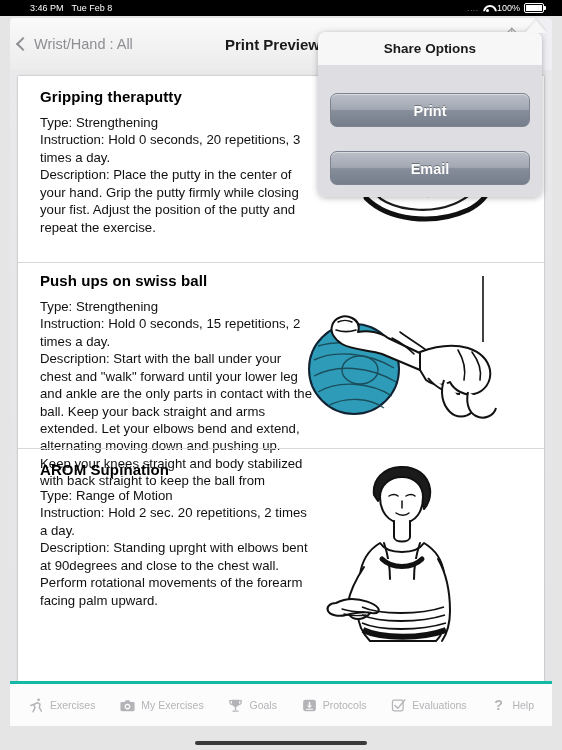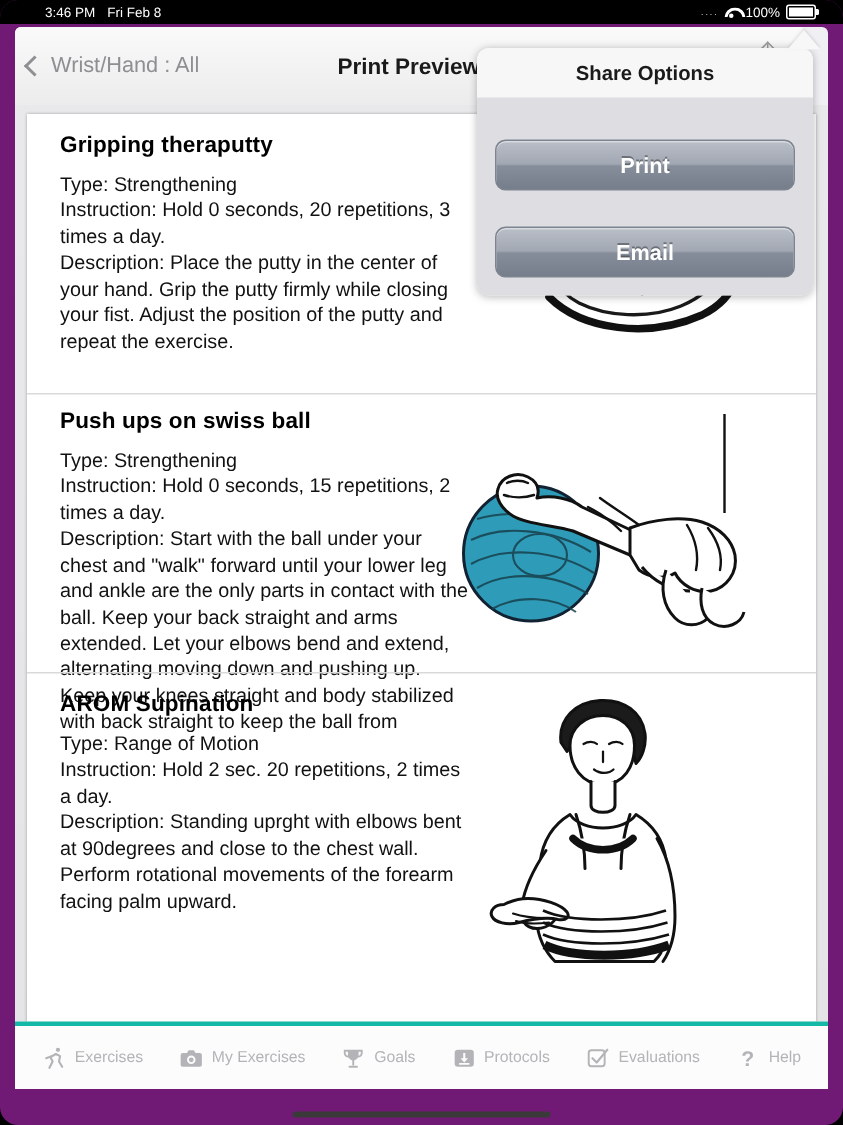--- a/index.html
+++ b/index.html
@@ -1,21 +1,21 @@
 <!DOCTYPE html>
 <html><head>
 <meta charset="utf-8">
 <style>
   html,body{margin:0;padding:0;background:#000;}
   body{
     width:562px;height:750px;overflow:hidden;
     font-family:"Liberation Sans","DejaVu Sans",sans-serif;
     -webkit-font-smoothing:antialiased;
   }
-  .device{position:relative;width:562px;height:750px;background:#701a75;overflow:hidden;border-radius:12px;}
+  .device{position:relative;width:562px;height:750px;background:#e5e5e5;overflow:hidden;}
 
   
   .statusbar{
     position:absolute;left:0;top:0;width:562px;height:16px;
     background:#000;color:#fff;font-size:9px;
     display:flex;align-items:center;
   }
   .sb-left{position:absolute;left:30px;display:flex;gap:8px;align-items:center;white-space:nowrap;}
   .sb-right{position:absolute;right:18px;display:flex;gap:4px;align-items:center;white-space:nowrap;}
   .sb-dots{letter-spacing:1px;font-size:7px;color:#bbb;}
@@ -170,21 +170,21 @@
   }
 </style>
 </head>
 <body>
 
 <div class="device">
 
   <div class="statusbar">
     <div class="sb-left">
       <span>3:46 PM</span>
-      <span>Fri Feb 8</span>
+      <span>Tue Feb 8</span>
     </div>
     <div class="sb-right">
       <span class="sb-dots">....</span>
       <span class="wifi"></span>
       <span>100%</span>
       <span class="batt"></span>
     </div>
   </div>
 
   <div class="app">

